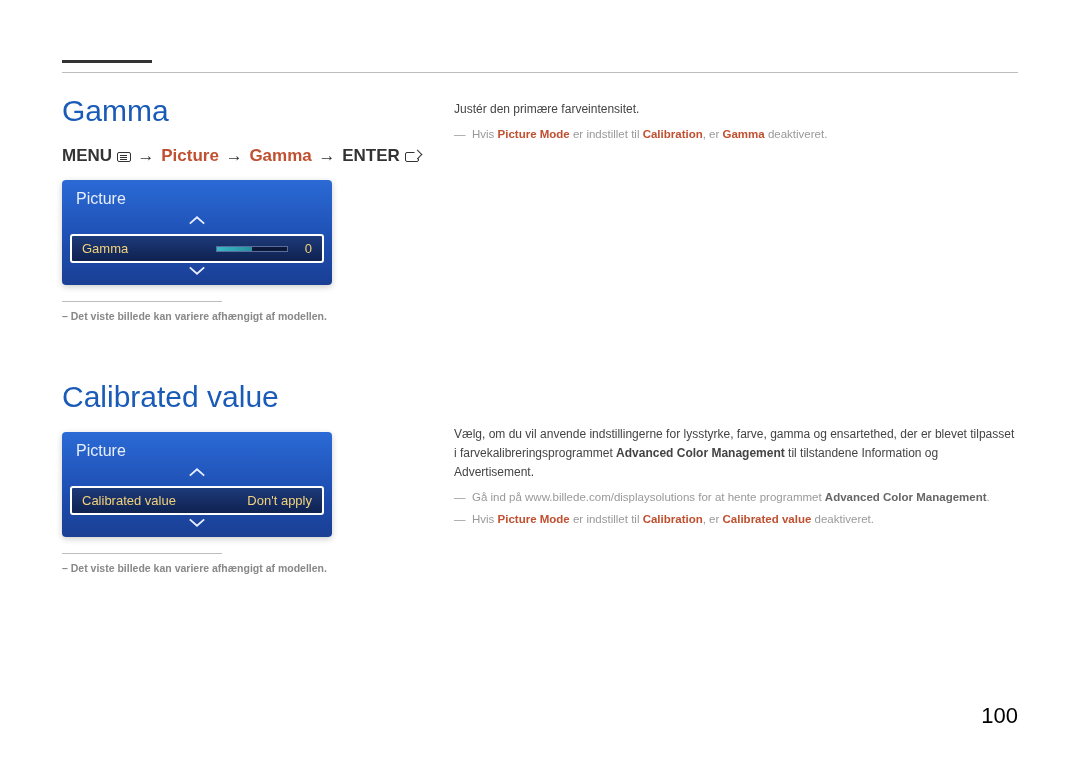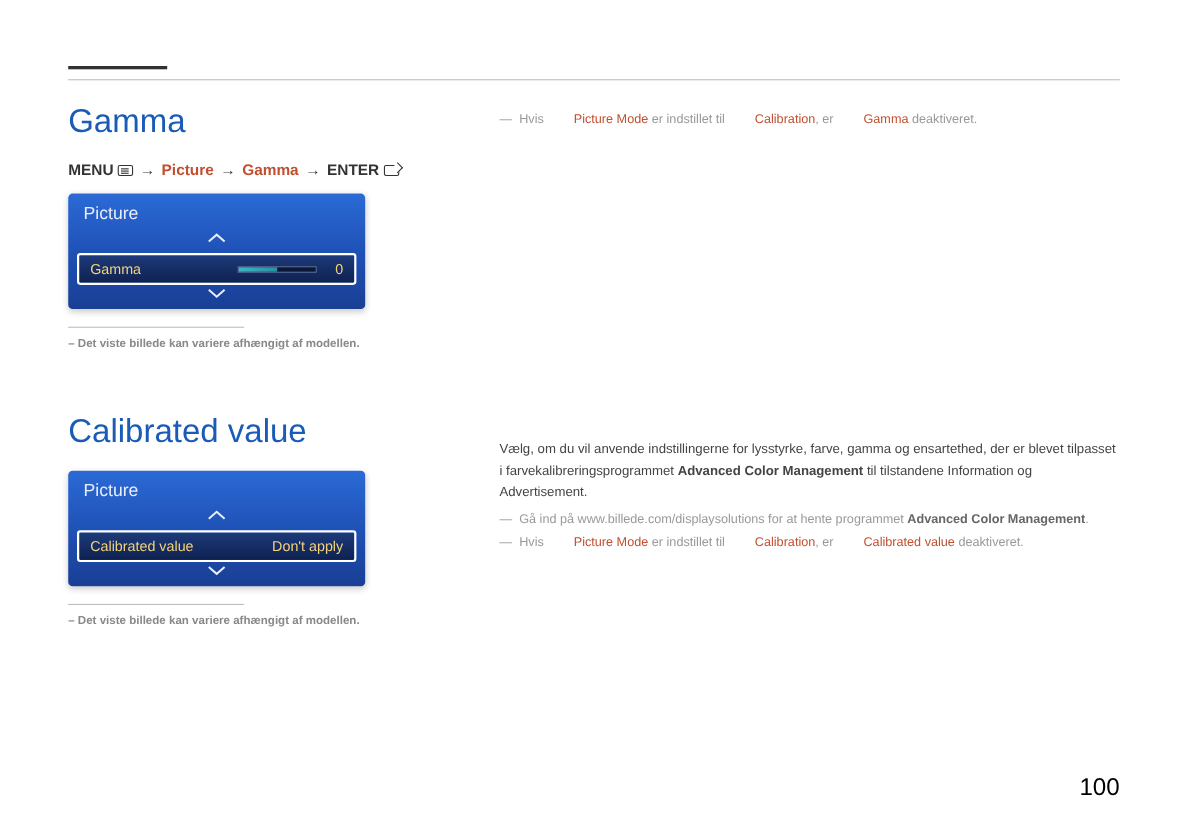--- a/index.html
+++ b/index.html
@@ -51,21 +51,21 @@
     line-height: 1.6;
     color: #444;
   }
   .section-title {
     font-size: 30px;
     font-weight: 400;
     color: #1a5bb8;
     margin-bottom: 18px;
   }
   .breadcrumb {
-    font-size: 14px;
+    font-size: 17px;
     color: #333;
     margin-bottom: 14px;
   }
   .breadcrumb .bold { font-weight: 700; }
   .breadcrumb .red { color: #c05030; font-weight: 700; }
   .breadcrumb .arrow { padding: 0 2px; }
   .icon-rect {
     display: inline-block;
     width: 14px;
     height: 10px;
@@ -165,21 +165,21 @@
     padding-left: 18px;
     margin-bottom: 3px;
   }
   .right-note::before {
     content: "―";
     position: absolute;
     left: 0;
     color: #999;
   }
   .right-note .bold-dk { color: #666; font-weight: 600; }
-  .right-note .bold-red { color: #c05030; font-weight: 400; margin-left: 24px; }
+  .right-note .bold-red { color: #c05030; font-weight: 700; }
   .right-body { margin-bottom: 6px; }
   .right-body .bold-dk { font-weight: 600; }
   .bullet-row {
     padding-left: 14px;
     position: relative;
     margin: 6px 0 4px 0;
   }
   .bullet-row::before {
     content: "•";
     position: absolute;
@@ -269,20 +269,21 @@
         </div>
       </div>
 
       <div class="footnote-rule"></div>
       <div class="footnote">– Det viste billede kan variere afhængigt af modellen.</div>
 
     </div>
 
     <div class="right-col">
 
+      <div class="right-body">Justér den primære farveintensitet.</div>
       <div class="right-note">
         <span>Hvis </span><span class="bold-red">Picture Mode</span><span> er indstillet til </span><span class="bold-red">Calibration</span><span>, er </span><span class="bold-red">Gamma</span><span> deaktiveret.</span>
       </div>
 
       <div style="height:278px"></div>
 
       <div class="right-body right-section2">
         <span>Vælg, om du vil anvende indstillingerne for lysstyrke, farve, gamma og ensartethed, der er blevet tilpasset i farvekalibreringsprogrammet </span><span class="bold-dk">Advanced Color Management</span><span> til tilstandene Information og Advertisement.</span>
       </div>
       <div class="right-note">

